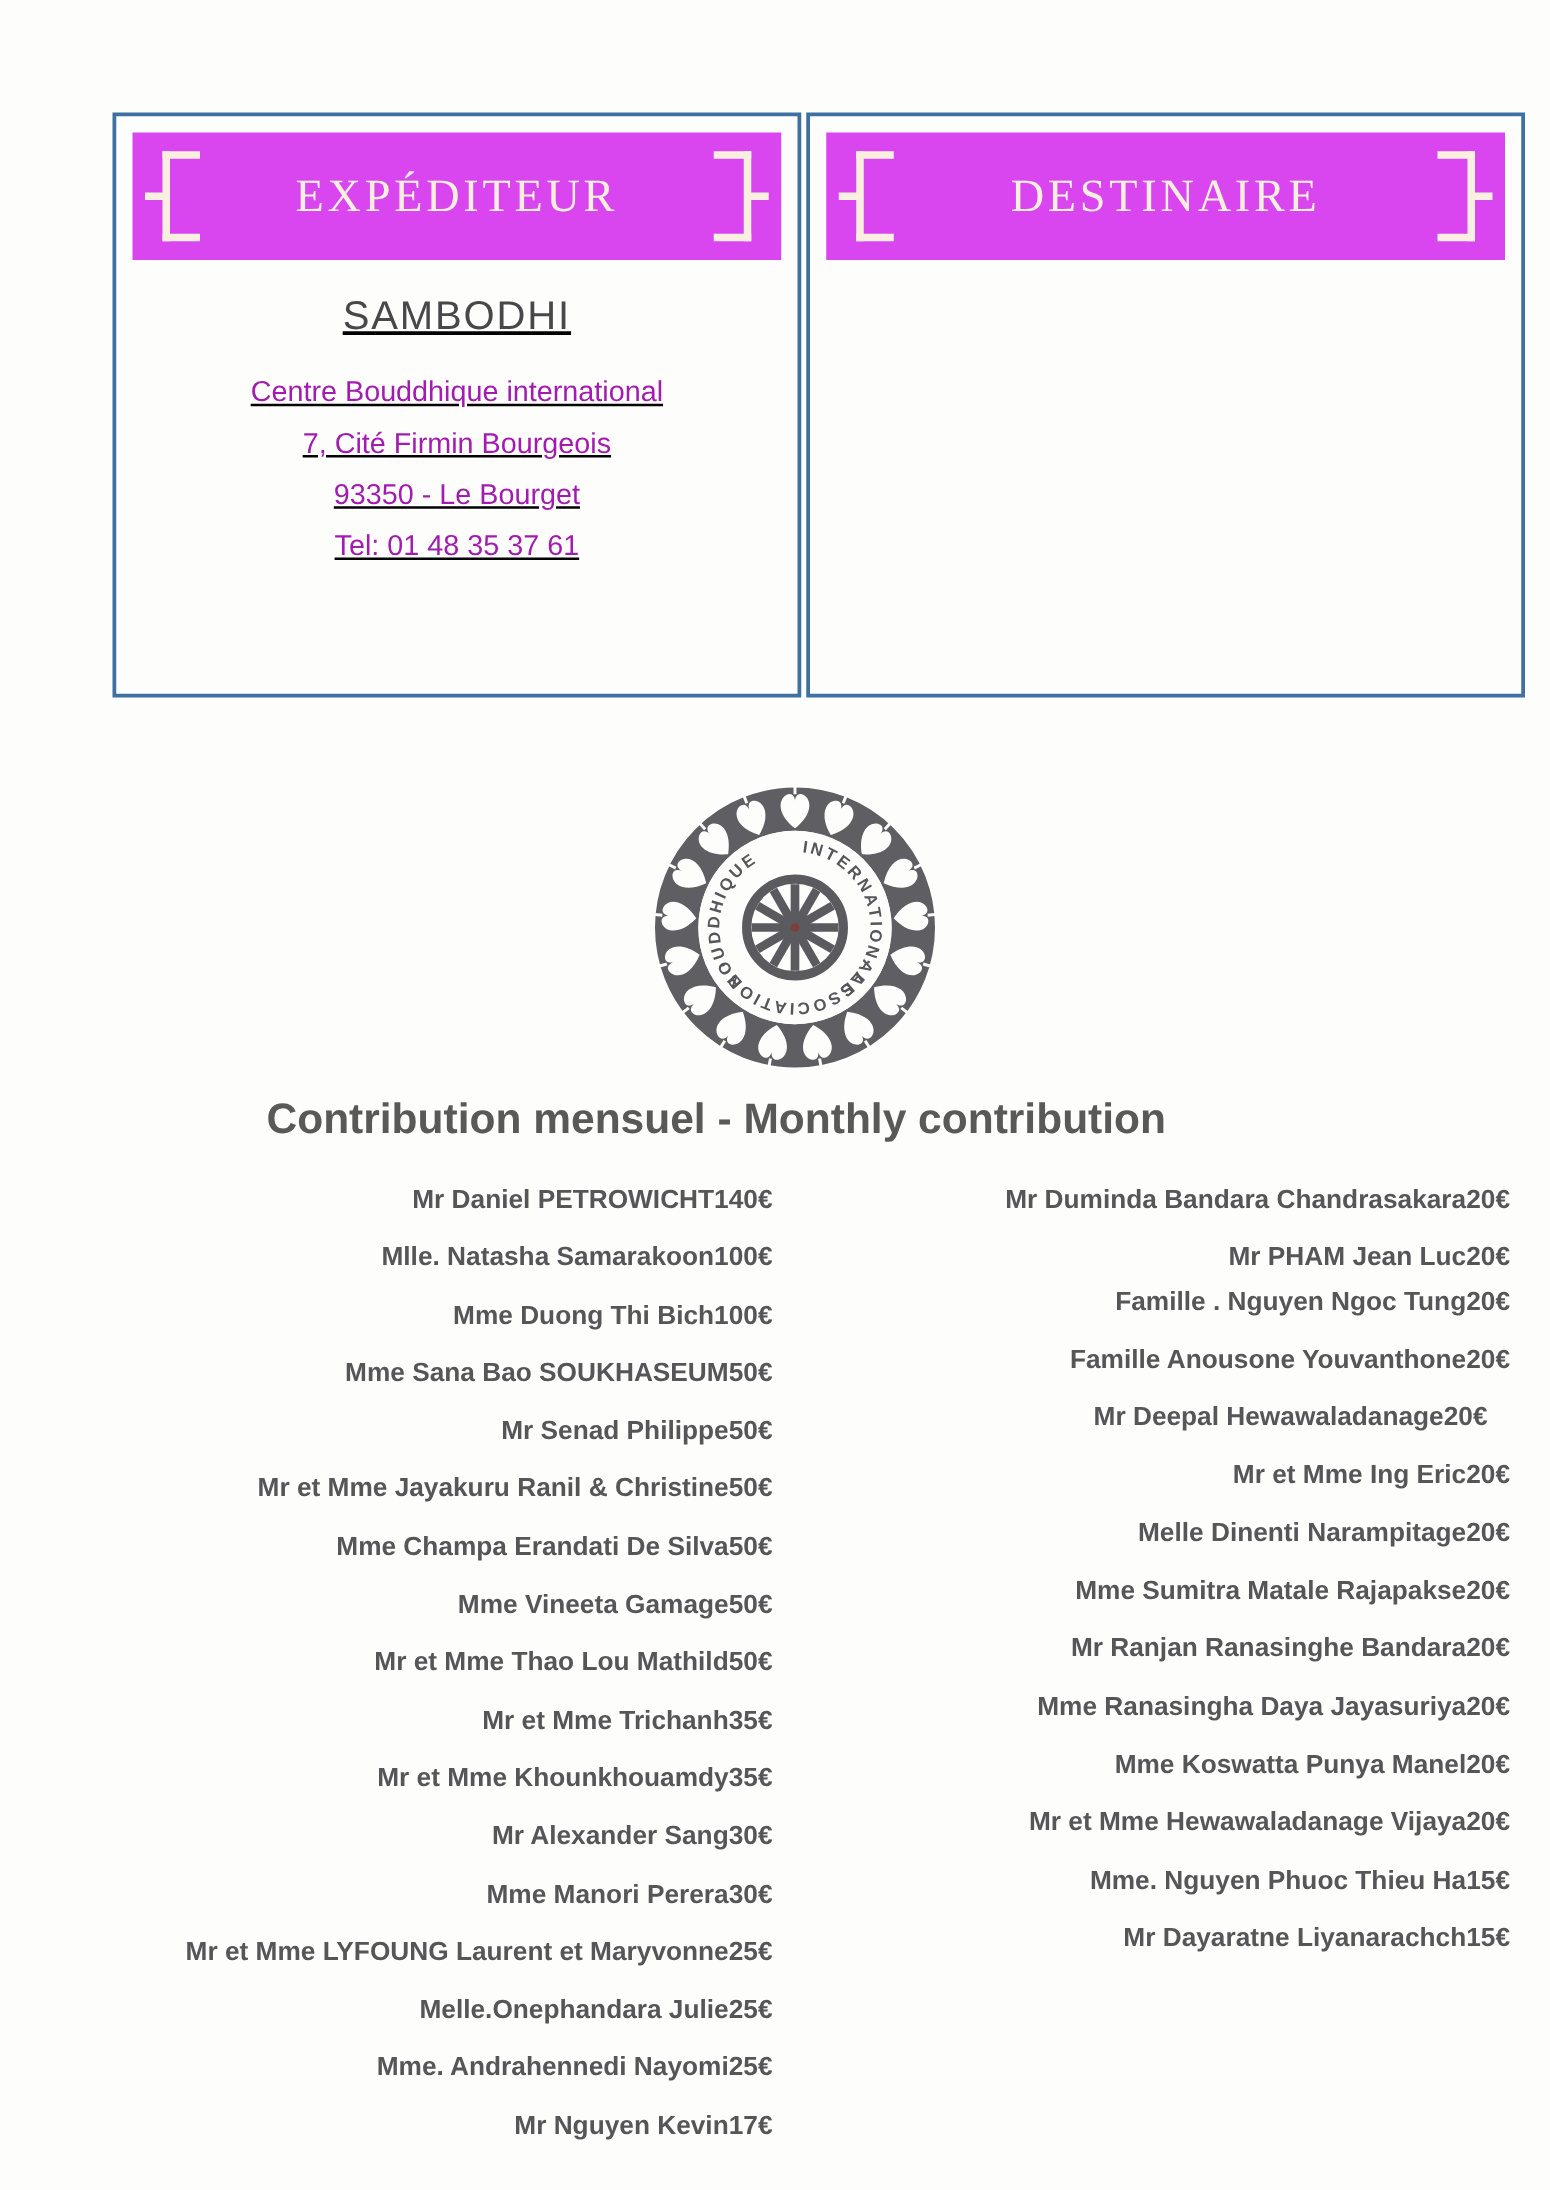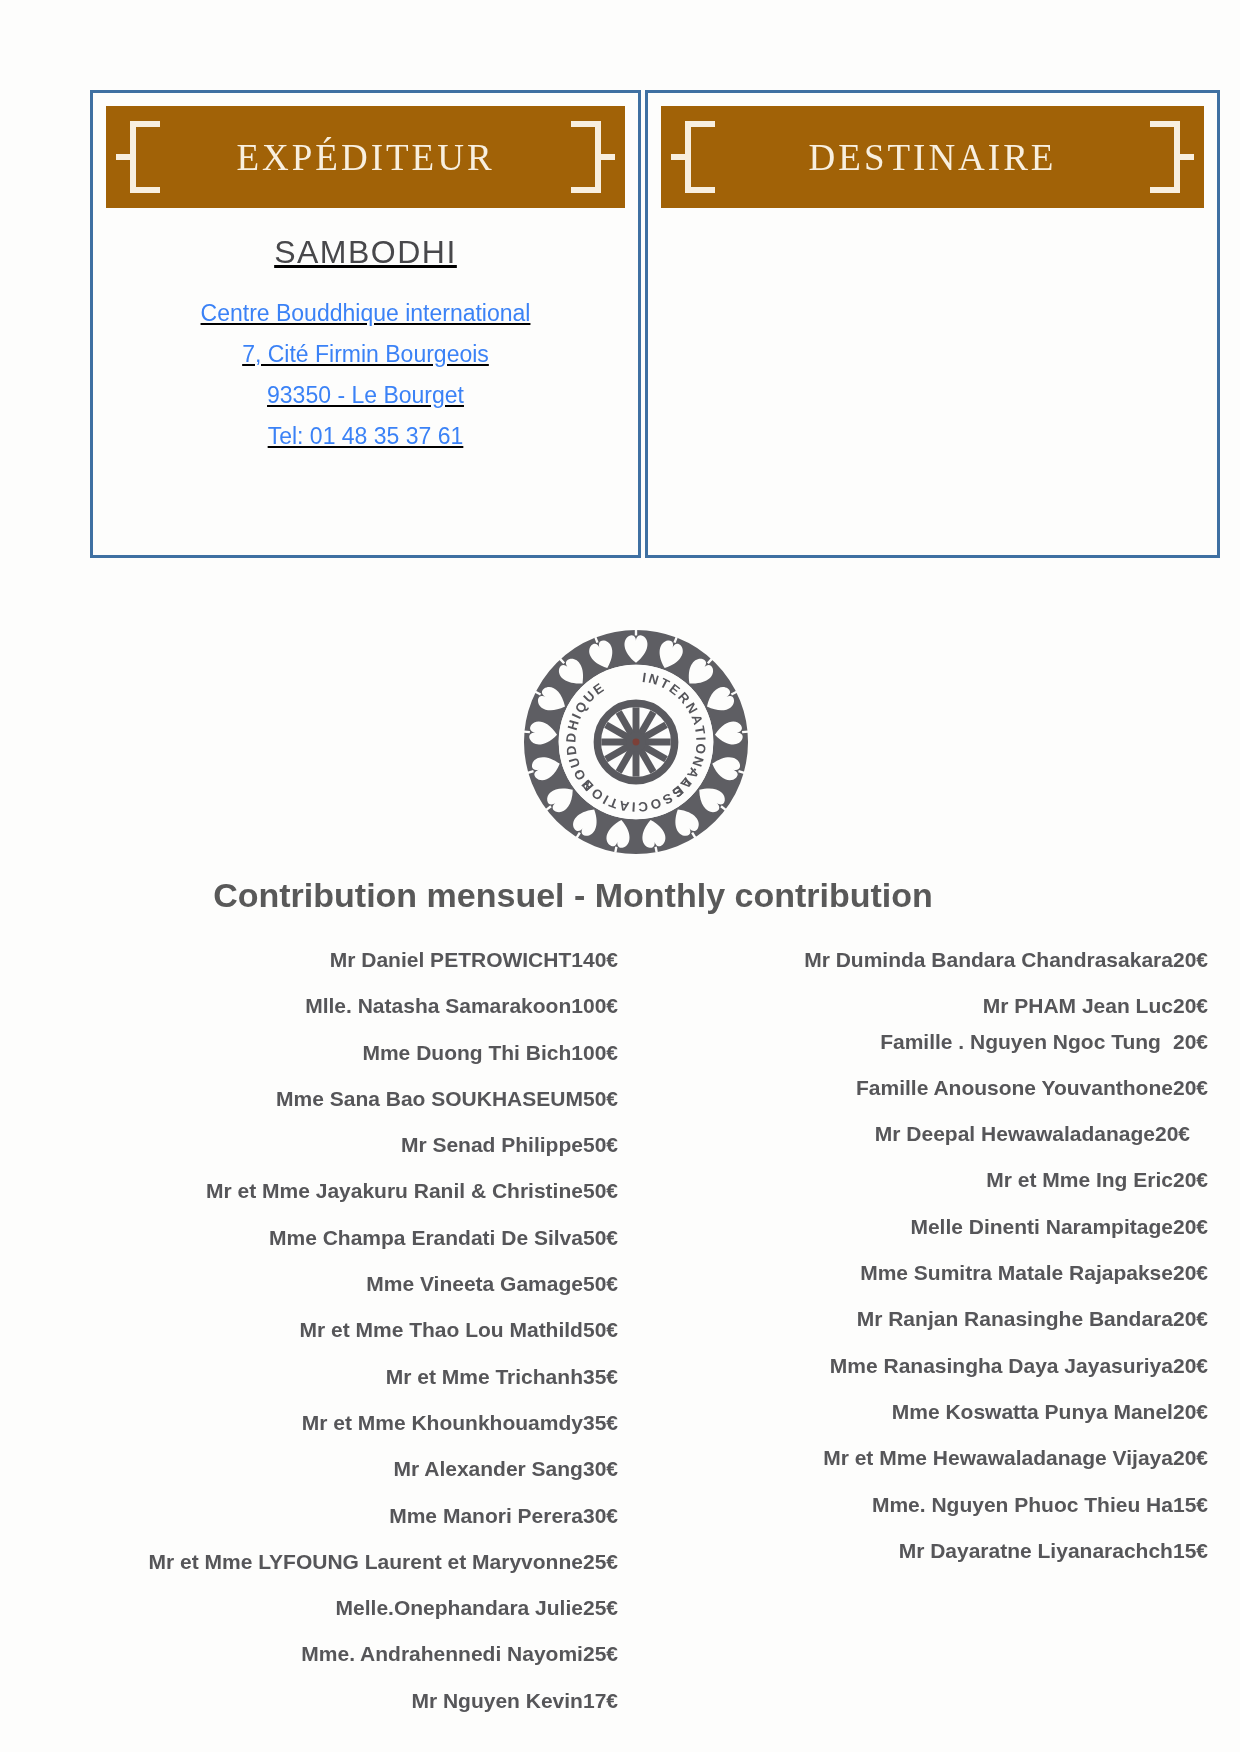--- a/index.html
+++ b/index.html
@@ -7,58 +7,58 @@
   .page {
     position:relative; width:1240px; height:1752px;
     background:#fdfdfc; margin:0 auto; overflow:hidden;
     font-family:"Liberation Sans", sans-serif;
   }
   
   .box { position:absolute; top:90px; height:468px; border:3px solid #3f70a2; background:#fdfdfc; }
   .box-left  { left:90px;  width:551px; }
   .box-right { left:645px; width:575px; }
   .banner {
-    margin:13px 13px 0 13px; height:102px; background:#a16207;
+    margin:13px 13px 0 13px; height:102px; background:#d946ef;
     display:flex; align-items:center; justify-content:space-between;
     padding:0 14px;
   }
   .banner-title {
     flex:1; text-align:center;
     font-family:"Liberation Serif", serif;
     font-size:37px; letter-spacing:3px; color:#f8efdf; font-weight:400;
   }
   
   .bk { position:relative; width:32px; height:72px; flex:0 0 auto; }
   .bk::before { content:""; position:absolute; top:0; bottom:0; width:24px; border:6px solid #f8efdf; }
   .bk-l::before { left:10px;  border-right:none; }
   .bk-r::before { right:10px; border-left:none; }
   .bk::after { content:""; position:absolute; top:50%; margin-top:-3px; height:6px; width:16px; background:#f8efdf; }
   .bk-l::after { left:-4px; }
   .bk-r::after { right:-4px; }
   
   .sender-info { margin-top:26px; text-align:center;text-decoration:underline; }
   .sender-name { font-size:32px; color:#48484b; letter-spacing:1.5px; margin-bottom:22px; }
-  .sender-line { font-size:23px; color:#3b82f6; line-height:41px; }
+  .sender-line { font-size:23px; color:#a21caf; line-height:41px; }
   
   .logo { position:absolute; left:522px; top:628px; width:228px; height:228px; }
   .arc-text { font-family:"Liberation Sans", sans-serif; font-size:13.5px; font-weight:bold; letter-spacing:2.2px; fill:#55555a; }
   
   .title {
     position:absolute; left:0; top:876px; width:1146px; margin:0;
     text-align:center; font-size:34px; font-weight:bold; color:#595959;
   }
   
   .col { position:absolute; top:948px; font-size:21px; font-weight:bold; color:#565659; }
   .col-left  { left:104px; width:514px; }
   .col-right { left:681px; width:527px; }
   .row { height:46.3px; display:flex; justify-content:flex-end; align-items:flex-start; }
   .nm { white-space:nowrap; }
   .amt { white-space:nowrap; }
   
-  .col-right .row:nth-child(3) { margin-top:-11px;gap:12px; }
+  .col-right .row:nth-child(3) { margin-top:-11px; }
   .col-right .row:nth-child(5) .amt { margin-right:18px; }
 </style>
 </head>
 <body>
 
 <div class="page">
 
   <div class="box box-left">
     <div class="banner">
       <span class="bk bk-l"></span>

